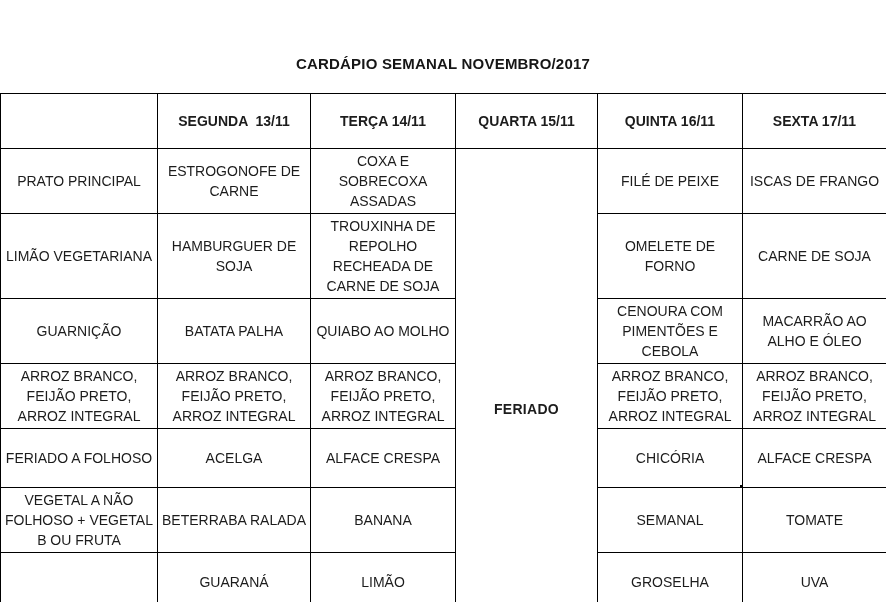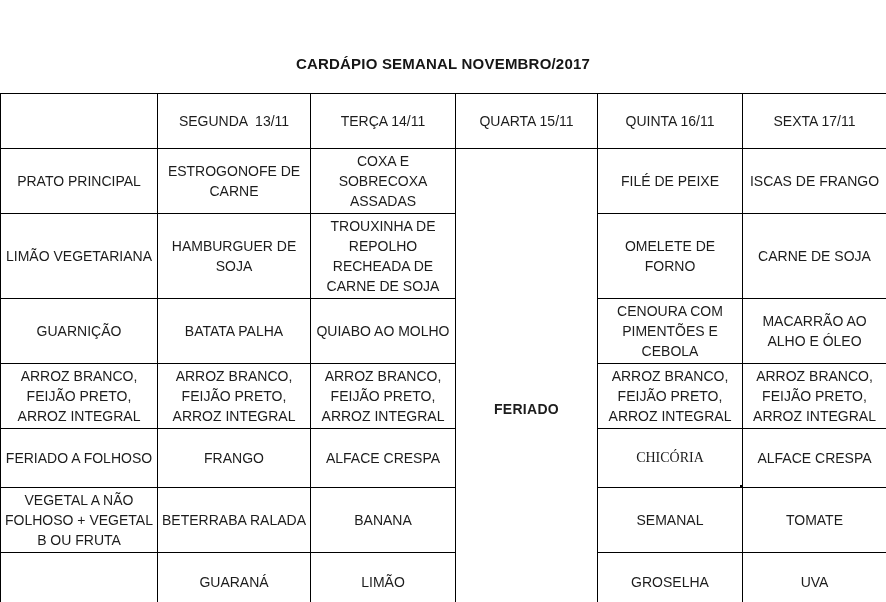--- a/index.html
+++ b/index.html
@@ -31,41 +31,40 @@
   table.menu td, table.menu th {
     border: 1px solid #000;
     font-size: 14px;
     text-align: center;
     vertical-align: middle;
     padding: 2px 2px;
     line-height: 20px;
     overflow: hidden;
   }
   th.day-header {
-    font-weight: normal;
+    font-weight: bold;
     white-space: pre-wrap;
     font-size: 14px;
   }
   td.row-label {
     font-weight: normal;
     text-align: left;
     padding-left: 3px;
     padding-right: 1px;
     line-height: 20px;
   }
   td.menu-cell { font-weight: normal; }
   td.holiday-cell {
     font-weight: bold;
     font-size: 18px;
     letter-spacing: 0.3px;
   }
   td.selected-cell {
     border: 3px double #000;
     position: relative;
-    font-family: Liberation Serif, serif;
   }
   td.selected-cell .cell-handle {
     position: absolute;
     right: -5px;
     bottom: -5px;
     width: 7px;
     height: 7px;
     background: #000;
     outline: 1px solid #fff;
     z-index: 3;
@@ -133,21 +132,21 @@
   <tr class="r3">
     <td class="row-label">ARROZ BRANCO, FEIJÃO PRETO, ARROZ INTEGRAL</td>
     <td class="menu-cell">ARROZ BRANCO, FEIJÃO PRETO, ARROZ INTEGRAL</td>
     <td class="menu-cell">ARROZ BRANCO, FEIJÃO PRETO, ARROZ INTEGRAL</td>
     <td class="menu-cell">ARROZ BRANCO, FEIJÃO PRETO, ARROZ INTEGRAL</td>
     <td class="menu-cell">ARROZ BRANCO, FEIJÃO PRETO, ARROZ INTEGRAL</td>
   </tr>
 
   <tr class="r4">
     <td class="row-label">FERIADO A FOLHOSO</td>
-    <td class="menu-cell">FRANGO</td>
+    <td class="menu-cell">ACELGA</td>
     <td class="menu-cell">ALFACE CRESPA</td>
     <td class="menu-cell selected-cell"><span>CHICÓRIA</span><span class="cell-handle"></span></td>
     <td class="menu-cell">ALFACE CRESPA</td>
   </tr>
 
   <tr class="r5">
     <td class="row-label">VEGETAL A NÃO FOLHOSO + VEGETAL B OU FRUTA</td>
     <td class="menu-cell">BETERRABA RALADA</td>
     <td class="menu-cell">BANANA</td>
     <td class="menu-cell">SEMANAL</td>

